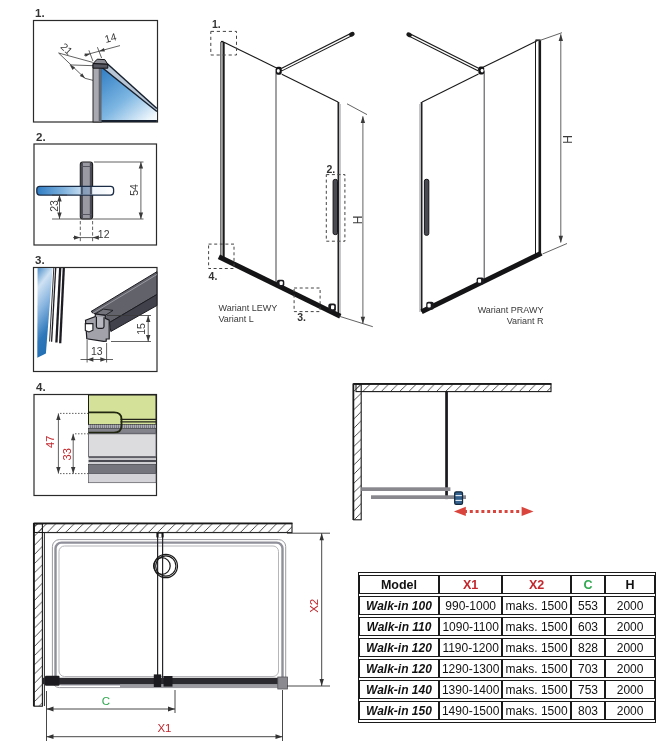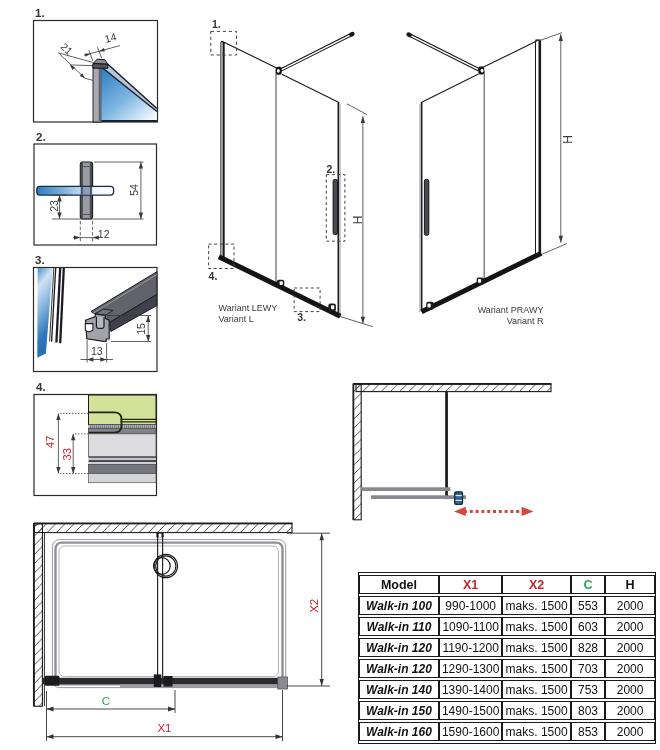--- a/index.html
+++ b/index.html
@@ -444,22 +444,15 @@
           <td>753</td>
           <td>2000</td>
         </tr>
 <tr>
           <td class="mod">Walk-in 150</td>
           <td>1490-1500</td>
           <td>maks. 1500</td>
           <td>803</td>
           <td>2000</td>
         </tr>
-<tr>
-          <td class="mod">Walk-in 160</td>
-          <td>1590-1600</td>
-          <td>maks. 1500</td>
-          <td>853</td>
-          <td>2000</td>
-        </tr>
 </tbody>
     </table>
 </div>
 
 </body></html>

